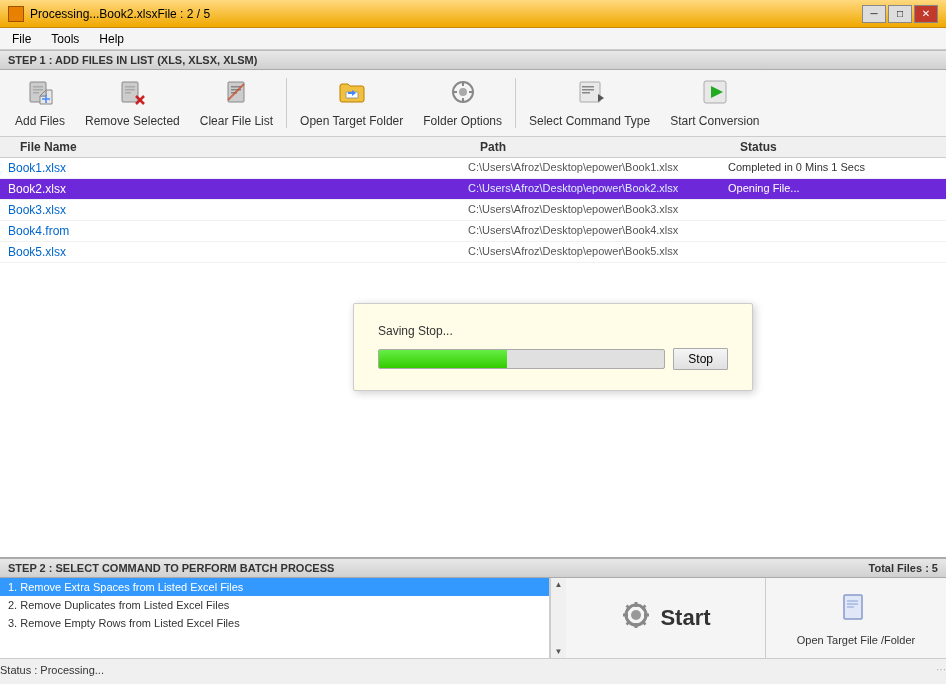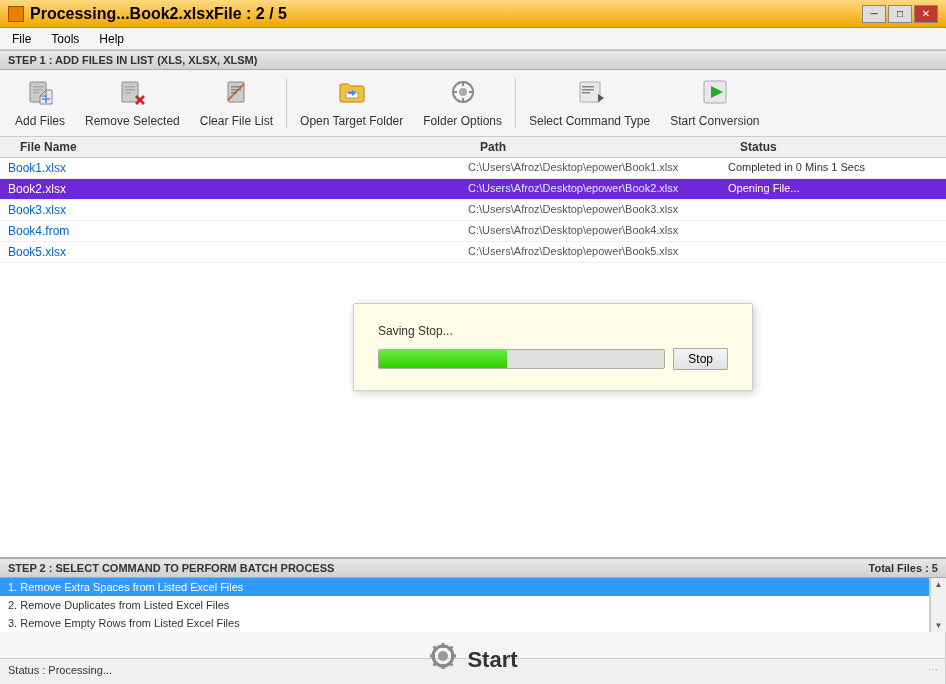--- a/index.html
+++ b/index.html
@@ -27,23 +27,23 @@
       align-items: center;
       gap: 6px;
     }
     .title-bar-icon {
       width: 16px;
       height: 16px;
       background: #e88000;
       border: 1px solid #a05000;
     }
     .title-bar-text {
-      font-size: 16px;
+      font-size: 12px;
       color: #000;
-      font-weight: bold;
+      font-weight: normal;
       text-align: center;
     }
     .title-bar-buttons {
       display: flex;
       gap: 2px;
     }
     .tb-btn {
       width: 24px;
       height: 18px;
       border: 1px solid #888;
@@ -211,21 +211,20 @@
       padding: 3px 8px;
       font-size: 11px;
       font-weight: bold;
       color: #333;
       display: flex;
       justify-content: space-between;
     }
     .step2-content {
       display: flex;
       height: 80px;
-      flex-direction: column;
     }
     .step2-list-container {
       flex: 1;
       border-right: 1px solid #ccc;
       background: white;
       overflow: hidden;
     }
     .step2-list {
       list-style: none;
       overflow-y: auto;
@@ -292,21 +291,21 @@
       gap: 6px;
       min-width: 180px;
     }
     .open-target-icon { font-size: 28px; color: #888; }
     .open-target-label { font-size: 11px; color: #333; }
 
     
     .status-bar {
       background: #f0f0f0;
       border-top: 1px solid #ccc;
-      padding: 2px 8px;
+      padding: 2px 0;
       font-size: 11px;
       color: #333;
       display: flex;
       justify-content: space-between;
       align-items: center;
       height: 22px;
     }
     .resize-handle {
       color: #aaa;
       font-size: 10px;

